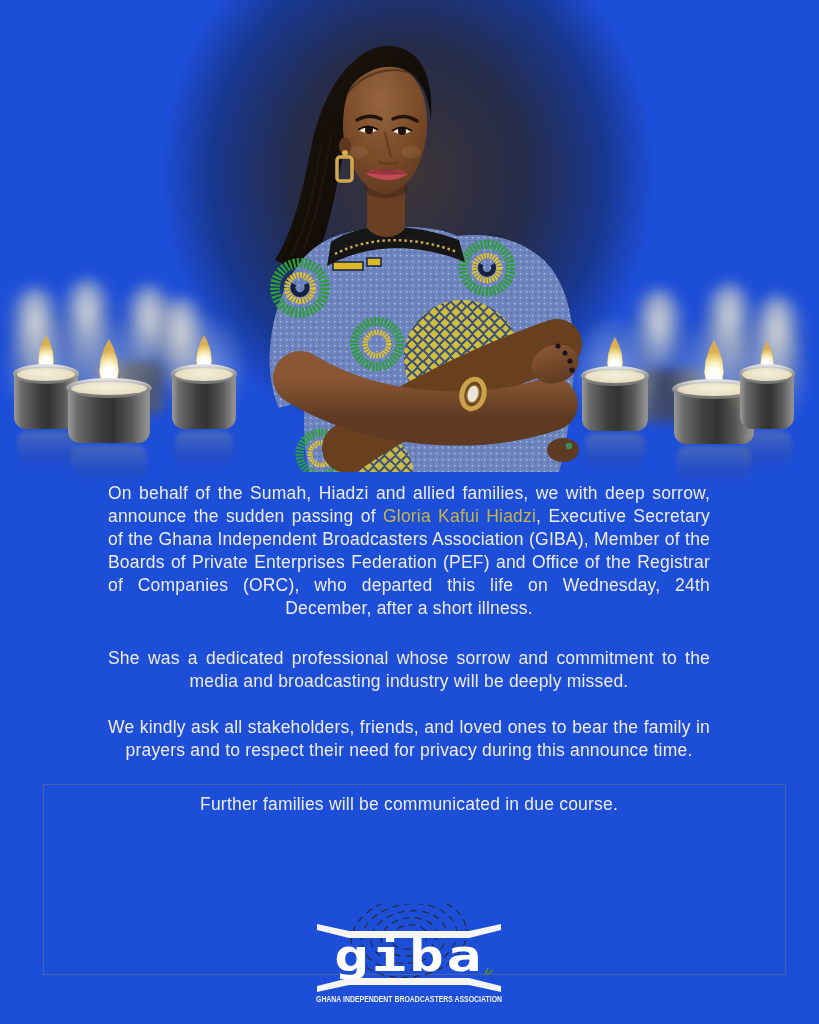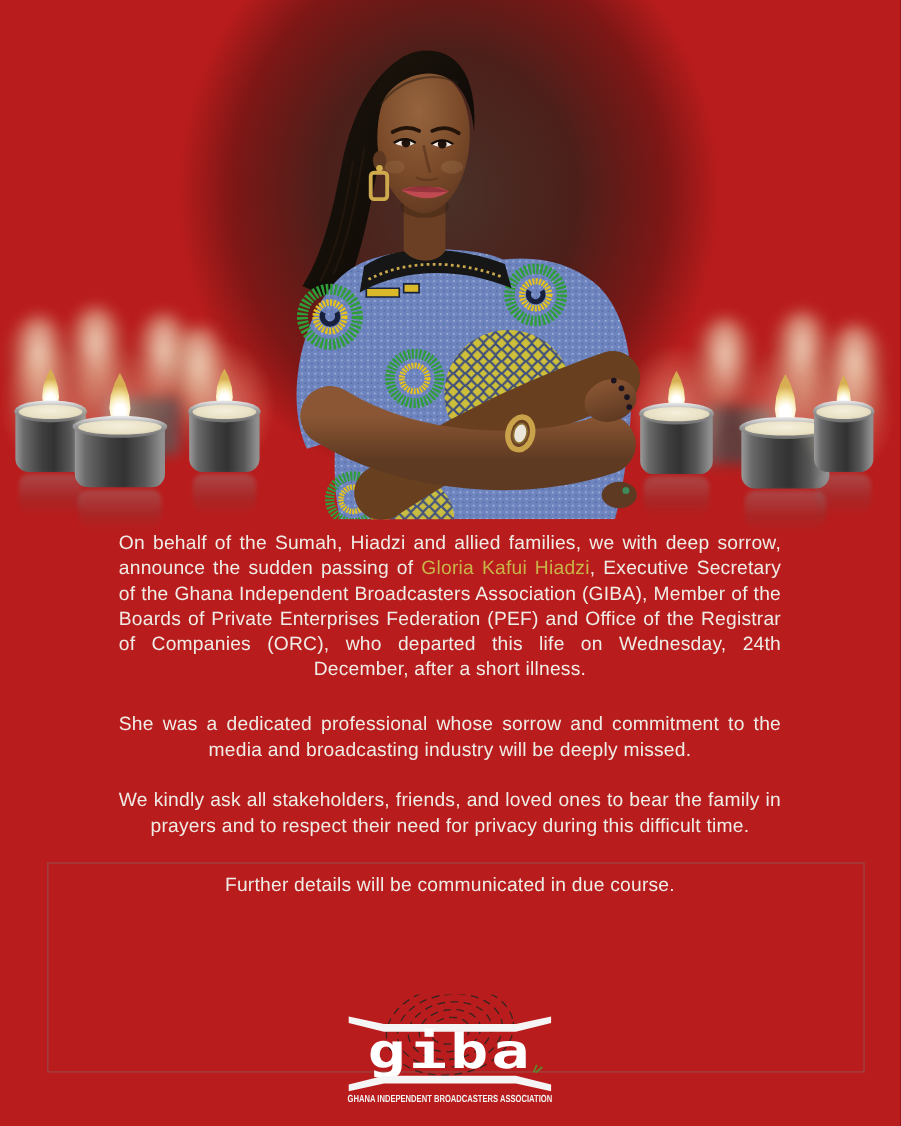--- a/index.html
+++ b/index.html
@@ -1,18 +1,18 @@
 <!DOCTYPE html>
 <html><head>
 <meta charset="utf-8">
 <style>
   html,body{margin:0;padding:0;background:#000;}
   .poster{
     position:relative;width:819px;height:1024px;overflow:hidden;
-    background:#b91c1c;font-family:"Liberation Sans",sans-serif;
+    background:#1d4ed8;font-family:"Liberation Sans",sans-serif;
   }
   
   .vignette{
     position:absolute;left:0;top:0;width:819px;height:500px;z-index:0;
     background:
       radial-gradient(ellipse 290px 320px at 408px 175px,
         rgba(64,51,41,.92) 0%, rgba(40,32,25,.75) 40%,
         rgba(16,13,10,.35) 68%, rgba(0,0,0,0) 85%);
   }
   
@@ -236,22 +236,22 @@
       <ellipse cx="248" cy="368" rx="11" ry="15" fill="none" stroke="#c9a24a" stroke-width="5"></ellipse>
       <ellipse cx="248" cy="368" rx="6" ry="9" fill="#ece6da" stroke="#8a6f30" stroke-width="1.5"></ellipse>
     </g>
     <ellipse cx="338" cy="424" rx="16" ry="12" fill="#5e3a22"></ellipse>
     <circle cx="344" cy="420" r="3.2" fill="#3f8a5a"></circle>
   </svg>
 
   <div class="announcement">
     <p class="p1"><span>On behalf of the Sumah, Hiadzi and allied families, we with deep sorrow, announce the sudden passing of </span><span class="gold">Gloria Kafui Hiadzi</span><span>, Executive Secretary of the Ghana Independent Broadcasters Association (GIBA), Member of the Boards of Private Enterprises Federation (PEF) and Office of the Registrar of Companies (ORC), who departed this life on Wednesday, 24th December, after a short illness.</span></p>
     <p class="p2">She was a dedicated professional whose sorrow and commitment to the media and broadcasting industry will be deeply missed.</p>
-    <p class="p3">We kindly ask all stakeholders, friends, and loved ones to bear the family in prayers and to respect their need for privacy during this difficult time.</p>
-    <p class="p4">Further details will be communicated in due course.</p>
+    <p class="p3">We kindly ask all stakeholders, friends, and loved ones to bear the family in prayers and to respect their need for privacy during this announce time.</p>
+    <p class="p4">Further families will be communicated in due course.</p>
   </div>
 
   <div class="logo">
     <svg viewBox="0 0 200 100" aria-hidden="true">
       <g stroke="#2b2622" stroke-width="1.2" fill="none" stroke-dasharray="7 5" opacity=".9">
         <ellipse cx="100" cy="32" rx="18" ry="12" transform="rotate(-8 100 32)"></ellipse>
         <ellipse cx="100" cy="32" rx="28" ry="19" transform="rotate(-8 100 32)"></ellipse>
         <ellipse cx="100" cy="32" rx="38" ry="26" transform="rotate(-8 100 32)"></ellipse>
         <ellipse cx="100" cy="32" rx="48" ry="33" transform="rotate(-8 100 32)"></ellipse>
         <ellipse cx="100" cy="32" rx="58" ry="40" transform="rotate(-8 100 32)"></ellipse>

